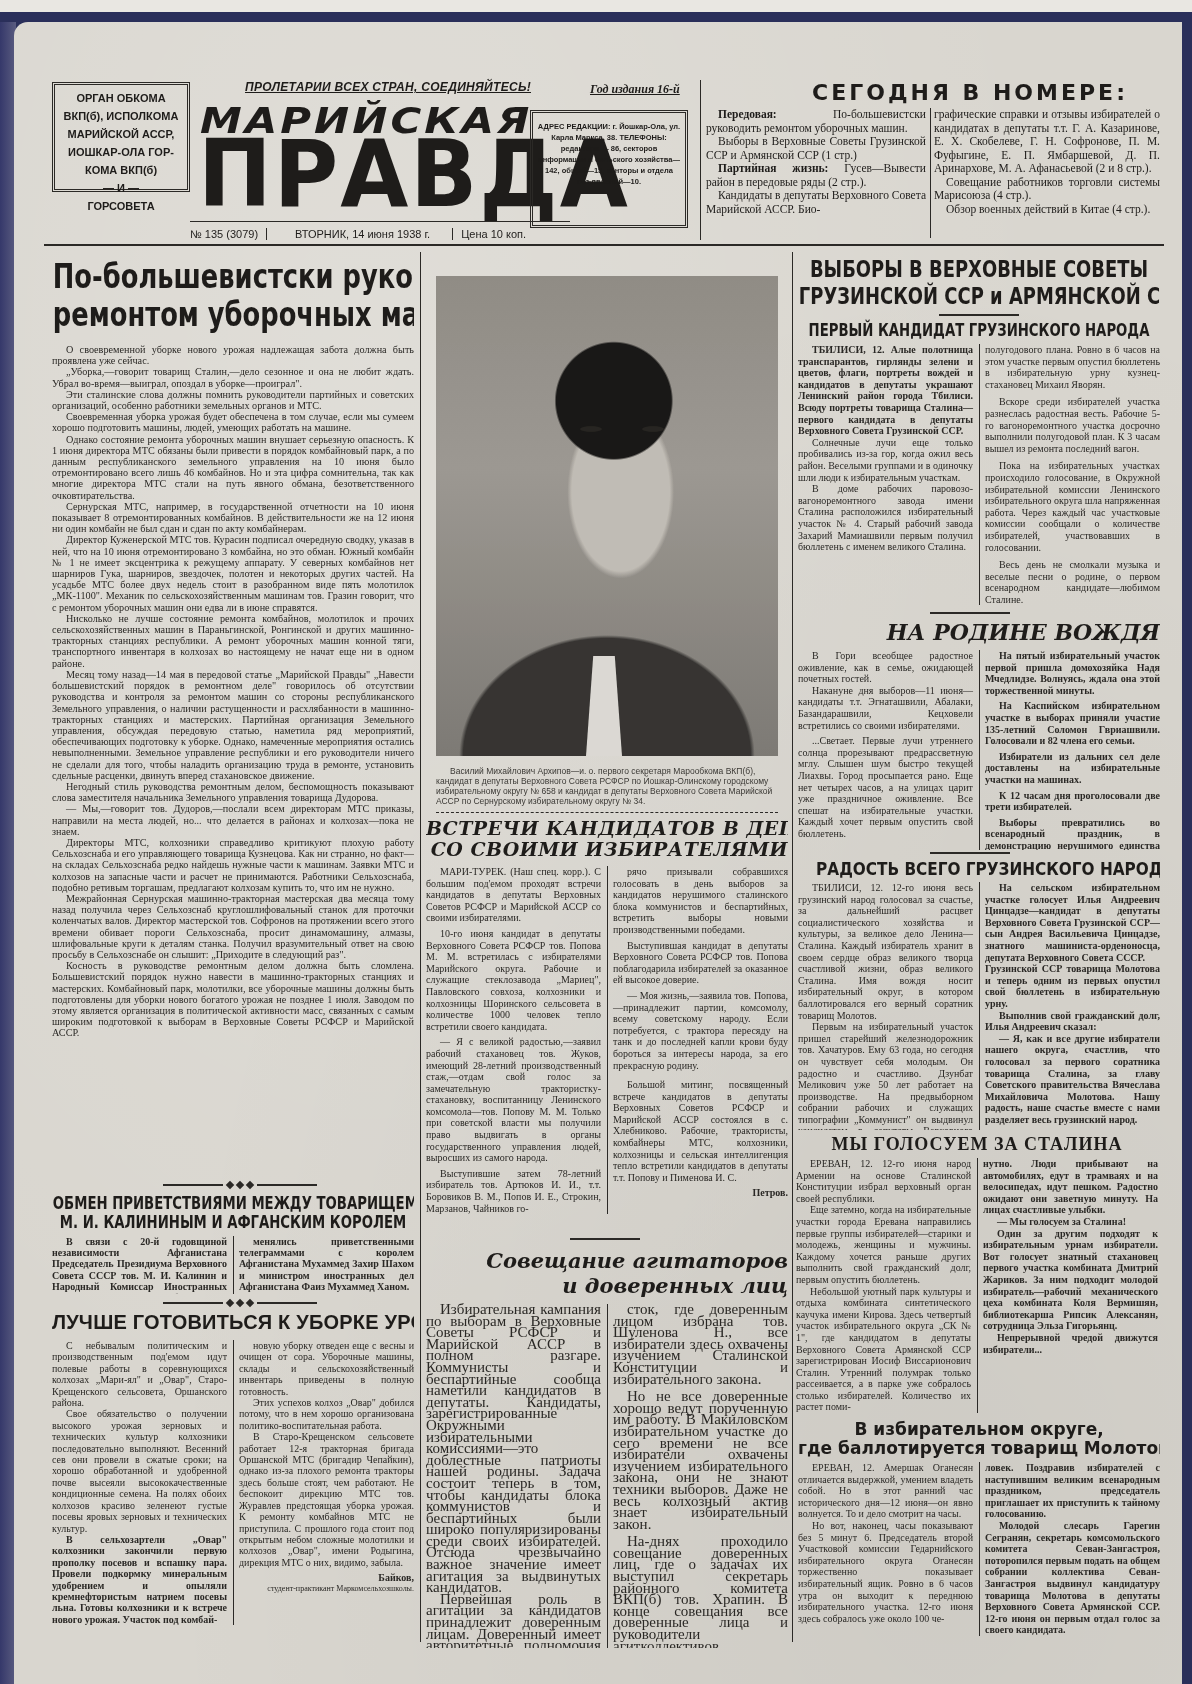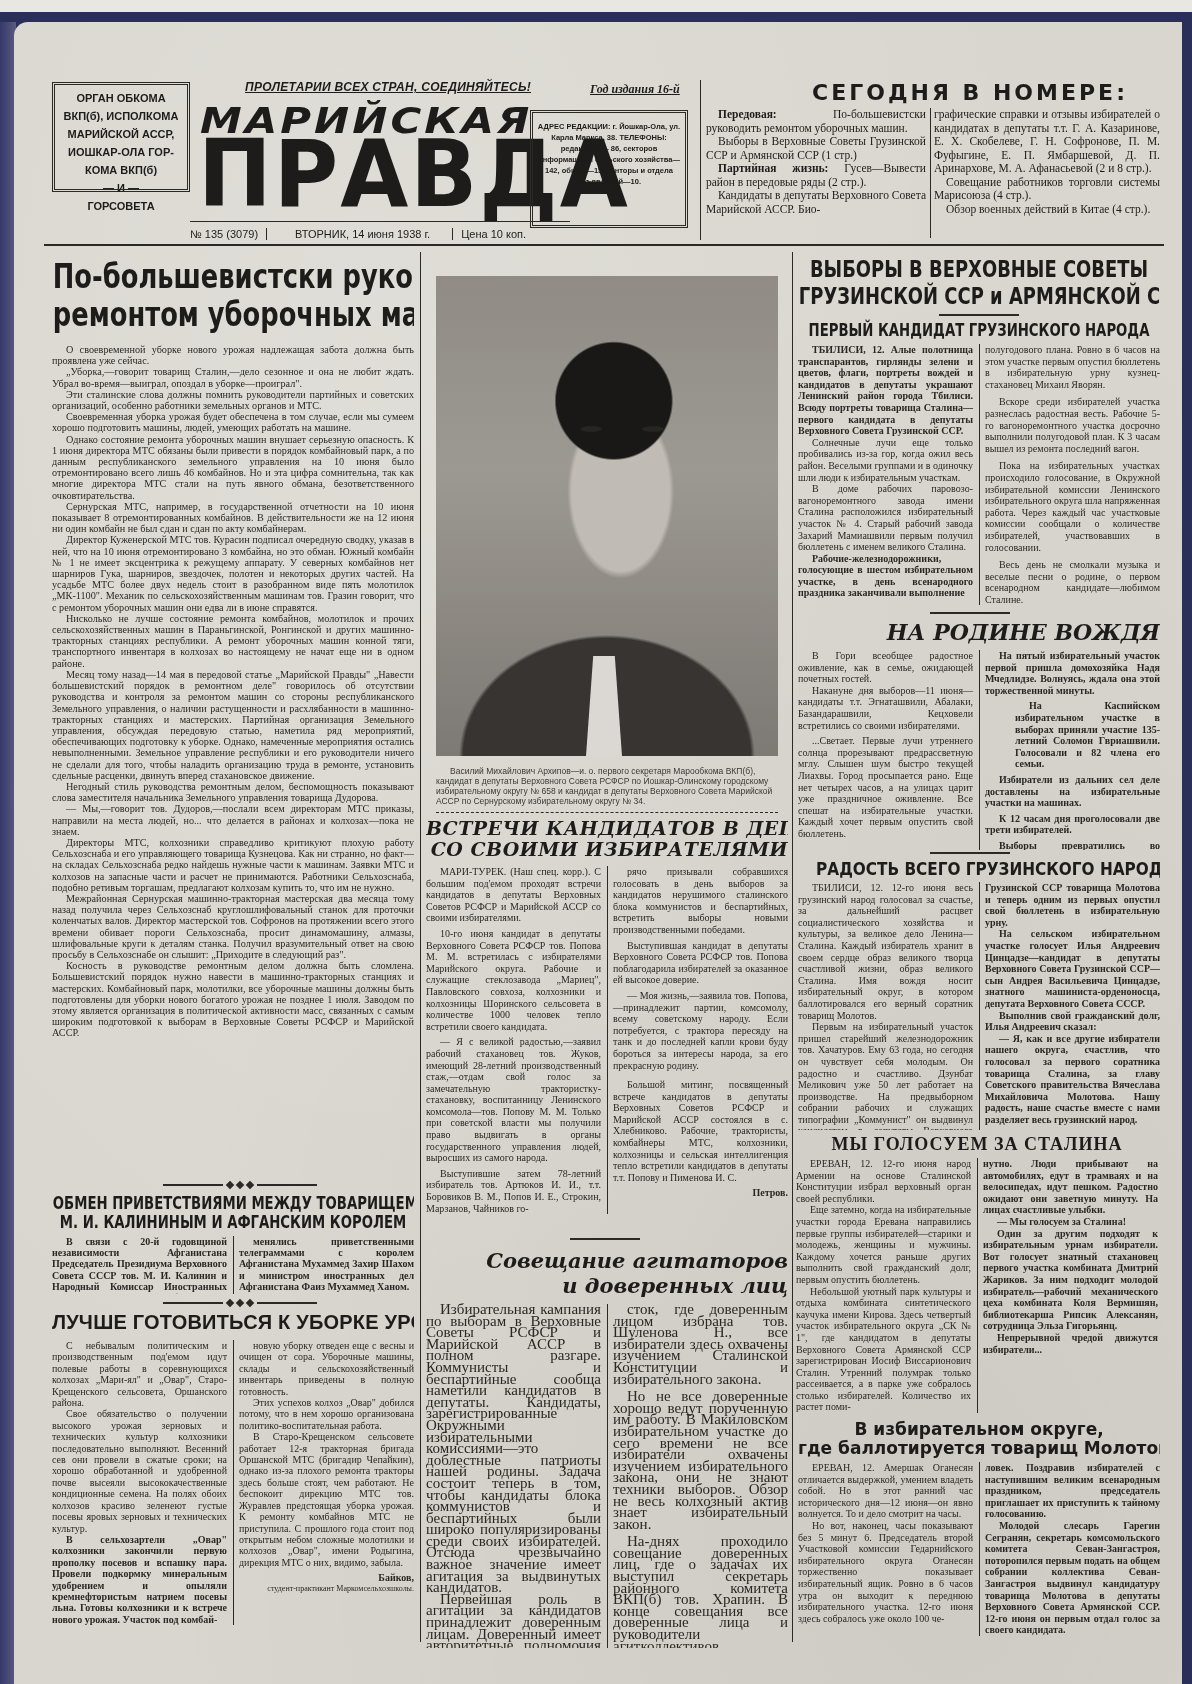--- a/index.html
+++ b/index.html
@@ -282,42 +282,41 @@
   </div>
   <div class="text cols2" style="margin-top:6px; font-size:15px; line-height:11.6px;">
     <div>
       <p>Избирательная кампания по выборам в Верховные Советы РСФСР и Марийской АССР в полном разгаре. Коммунисты и беспартийные сообща наметили кандидатов в депутаты. Кандидаты, зарегистрированные Окружными избирательными комиссиями—это доблестные патриоты нашей родины. Задача состоит теперь в том, чтобы кандидаты блока коммунистов и беспартийных были широко популяризированы среди своих избирателей. Отсюда чрезвычайно важное значение имеет агитация за выдвинутых кандидатов.</p>
       <p>Первейшая роль в агитации за кандидатов принадлежит доверенным лицам. Доверенный имеет авторитетные полномочия—вести от имени выдвинувшей организации агитацию за выдвинутого и зарегистрированного кандидата в депутаты. Это—почетная и ответственнейшая работа.</p>
       <p>Большинство доверенных лиц Косолаповского района поняли свою задачу и образцово поставили свою работу в избирательных участках.</p>
       <p class="bold-text">Примером может служить Александровский избирательный уча-</p>
     </div>
     <div>
       <p>сток, где доверенным лицом избрана тов. Шуленова Н., все избиратели здесь охвачены изучением Сталинской Конституции и избирательного закона.</p>
-      <p style="margin-top:6px;">Но не все доверенные хорошо ведут порученную им работу. В Макиловском избирательном участке до сего времени не все избиратели охвачены изучением избирательного закона, они не знают техники выборов. Обзор не весь колхозный актив знает избирательный закон.</p>
+      <p style="margin-top:6px;">Но не все доверенные хорошо ведут порученную им работу. В Макиловском избирательном участке до сего времени не все избиратели охвачены изучением избирательного закона, они не знают техники выборов. Даже не весь колхозный актив знает избирательный закон.</p>
       <p style="margin-top:6px;">На-днях проходило совещание доверенных лиц, где о задачах их выступил секретарь районного комитета ВКП(б) тов. Храпин. В конце совещания все доверенные лица и руководители агитколлективов заключили между собой договоры социалистического соревнования. Они обещают охватить всех избирателей изучением Положения о выборах и Конституции, вести агитационно-массовую работу на высоком идейно-политическом уровне.</p>
       <div class="signature">П. Рудаков.</div>
     </div>
   </div>
 </div>
 
 <div class="vrule" style="left:792px; top:252px; height:1390px;"></div>
 
 <div class="block" style="left:798px; top:256px; width:362px; height:350px; overflow:hidden;">
   <div class="hl-condensed" style="font-size:23px; line-height:27px; width:462px; margin-left:-50px;">
     <span>ВЫБОРЫ В ВЕРХОВНЫЕ СОВЕТЫ</span><br>
     <span>ГРУЗИНСКОЙ ССР и АРМЯНСКОЙ ССР</span>
   </div>
   <div style="width:80px; margin:4px auto 4px; border-top:2px solid #2b2926;"></div>
   <div class="hl-condensed" style="font-size:17px; line-height:20px; width:462px; margin-left:-50px;">ПЕРВЫЙ КАНДИДАТ ГРУЗИНСКОГО НАРОДА</div>
   <div class="text cols2" style="margin-top:4px; font-size:10px; line-height:11.6px;">
     <div>
       <p class="bold-text">ТБИЛИСИ, 12. Алые полотнища транспарантов, гирлянды зелени и цветов, флаги, портреты вождей и кандидатов в депутаты украшают Ленинский район города Тбилиси. Всюду портреты товарища Сталина—первого кандидата в депутаты Верховного Совета Грузинской ССР.</p>
       <p>Солнечные лучи еще только пробивались из-за гор, когда ожил весь район. Веселыми группами и в одиночку шли люди к избирательным участкам.</p>
       <p>В доме рабочих паровозо-вагоноремонтного завода имени Сталина расположился избирательный участок № 4. Старый рабочий завода Захарий Мамиашвили первым получил бюллетень с именем великого Сталина.</p>
-      <p class="bold-text">Рабочие-железнодорожники, голосующие в шестом избирательном участке, в день всенародного праздника заканчивали выполнение</p>
     </div>
     <div>
       <p style="text-indent:0">полугодового плана. Ровно в 6 часов на этом участке первым опустил бюллетень в избирательную урну кузнец-стахановец Михаил Яворян.</p>
       <p style="margin-top:6px;">Вскоре среди избирателей участка разнеслась радостная весть. Рабочие 5-го вагоноремонтного участка досрочно выполнили полугодовой план. К 3 часам вышел из ремонта последний вагон.</p>
       <p style="margin-top:6px;">Пока на избирательных участках происходило голосование, в Окружной избирательной комиссии Ленинского избирательного округа шла напряженная работа. Через каждый час участковые комиссии сообщали о количестве избирателей, участвовавших в голосовании.</p>
       <p style="margin-top:6px;">Весь день не смолкали музыка и веселые песни о родине, о первом всенародном кандидате—любимом Сталине.</p>
     </div>
   </div>
 </div>
 
@@ -326,40 +325,40 @@
 <div class="block" style="left:798px; top:618px; width:362px; height:232px; overflow:hidden;">
   <div class="hl-italic" style="font-size:22px; line-height:28px;">НА РОДИНЕ ВОЖДЯ</div>
   <div class="text cols2" style="margin-top:4px; font-size:10px; line-height:11.6px;">
     <div>
       <p>В Гори всеобщее радостное оживление, как в семье, ожидающей почетных гостей.</p>
       <p>Накануне дня выборов—11 июня—кандидаты т.т. Эгнаташвили, Абалаки, Базандарашвили, Кецховели встретились со своими избирателями.</p>
       <p style="margin-top:4px;">...Светает. Первые лучи утреннего солнца прорезывают предрассветную мглу. Слышен шум быстро текущей Лиахвы. Город просыпается рано. Еще нет четырех часов, а на улицах царит уже праздничное оживление. Все спешат на избирательные участки. Каждый хочет первым опустить свой бюллетень.</p>
     </div>
     <div class="bold-text">
       <p>На пятый избирательный участок первой пришла домохозяйка Надя Мчедлидзе. Волнуясь, ждала она этой торжественной минуты.</p>
-      <p style="margin-top:4px;margin-left:30px;">На Каспийском избирательном участке в выборах приняли участие 135-летний Соломон Гвриашвили. Голосовали и 82 члена его семьи.</p>
+      <p style="margin-top:4px;">На Каспийском избирательном участке в выборах приняли участие 135-летний Соломон Гвриашвили. Голосовали и 82 члена его семьи.</p>
       <p style="margin-top:4px;">Избиратели из дальних сел деле доставлены на избирательные участки на машинах.</p>
       <p style="margin-top:4px;">К 12 часам дня проголосовали две трети избирателей.</p>
       <p style="margin-top:4px;">Выборы превратились во всенародный праздник, в демонстрацию нерушимого единства народа.</p>
     </div>
   </div>
 </div>
 
 <div class="hrule" style="left:930px; top:852px; width:80px; border-top:2px solid #2b2926;"></div>
 
 <div class="block" style="left:798px; top:858px; width:362px; height:272px; overflow:hidden;">
   <div class="hl-sans" style="font-size:17px; line-height:22px; font-family:'DejaVu Sans', sans-serif; font-weight:900; transform:scaleX(0.9);">РАДОСТЬ ВСЕГО ГРУЗИНСКОГО НАРОДА</div>
   <div class="text cols2" style="margin-top:2px; font-size:10px; line-height:11.6px;">
     <div>
       <p>ТБИЛИСИ, 12. 12-го июня весь грузинский народ голосовал за счастье, за дальнейший расцвет социалистического хозяйства и культуры, за великое дело Ленина—Сталина. Каждый избиратель хранит в своем сердце образ великого творца счастливой жизни, образ великого Сталина. Имя вождя носит избирательный округ, в котором баллотировался его верный соратник товарищ Молотов.</p>
       <p>Первым на избирательный участок пришел старейший железнодорожник тов. Хачатуров. Ему 63 года, но сегодня он чувствует себя молодым. Он радостно и счастливо. Дзунбат Меликович уже 50 лет работает на производстве. На предвыборном собрании рабочих и служащих типографии „Коммунист" он выдвинул кандидатом в депутаты Верховного Совета</p>
     </div>
     <div class="bold-text">
+      <p>На сельском избирательном участке голосует Илья Андреевич Цинцадзе—кандидат в депутаты Верховного Совета Грузинской ССР—сын Андрея Васильевича Цинцадзе, знатного машиниста-орденоносца, депутата Верховного Совета СССР.</p>
       <p style="text-indent:0">Грузинской ССР товарища Молотова и теперь одним из первых опустил свой бюллетень в избирательную урну.</p>
-      <p>На сельском избирательном участке голосует Илья Андреевич Цинцадзе—кандидат в депутаты Верховного Совета Грузинской ССР—сын Андрея Васильевича Цинцадзе, знатного машиниста-орденоносца, депутата Верховного Совета СССР.</p>
       <p>Выполнив свой гражданский долг, Илья Андреевич сказал:</p>
       <p>— Я, как и все другие избиратели нашего округа, счастлив, что голосовал за первого соратника товарища Сталина, за главу Советского правительства Вячеслава Михайловича Молотова. Нашу радость, наше счастье вместе с нами разделяет весь грузинский народ.</p>
     </div>
   </div>
 </div>
 
 <div class="block" style="left:796px; top:1132px; width:362px; height:282px; overflow:hidden;">
   <div class="hl-sans" style="font-size:18px; line-height:24px; letter-spacing:1px; font-family:'Liberation Serif', serif;">МЫ ГОЛОСУЕМ ЗА СТАЛИНА</div>
   <div class="text cols2" style="margin-top:2px; font-size:10px; line-height:11.6px;">
     <div>

